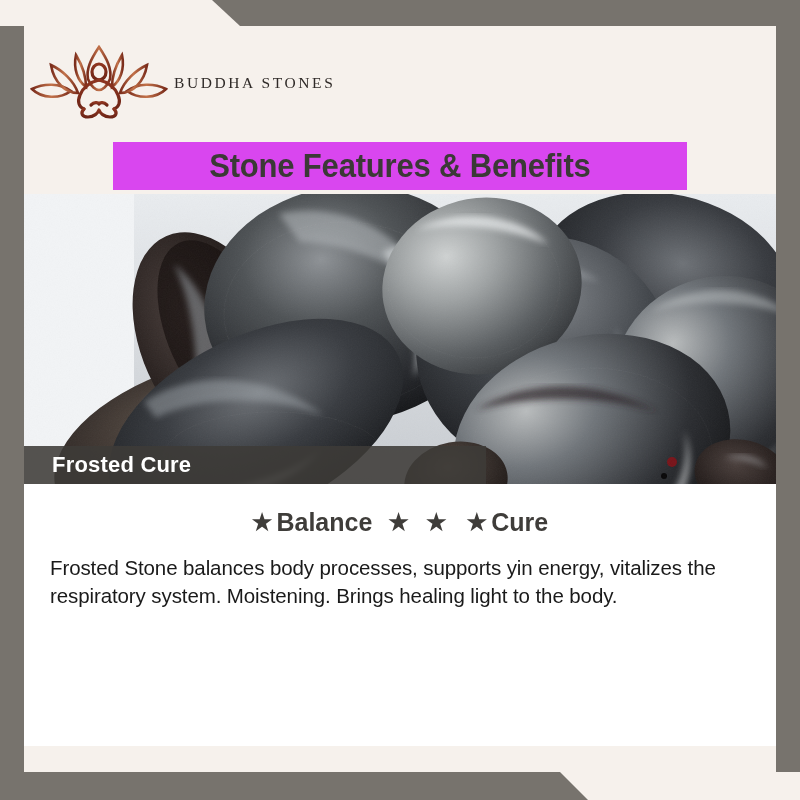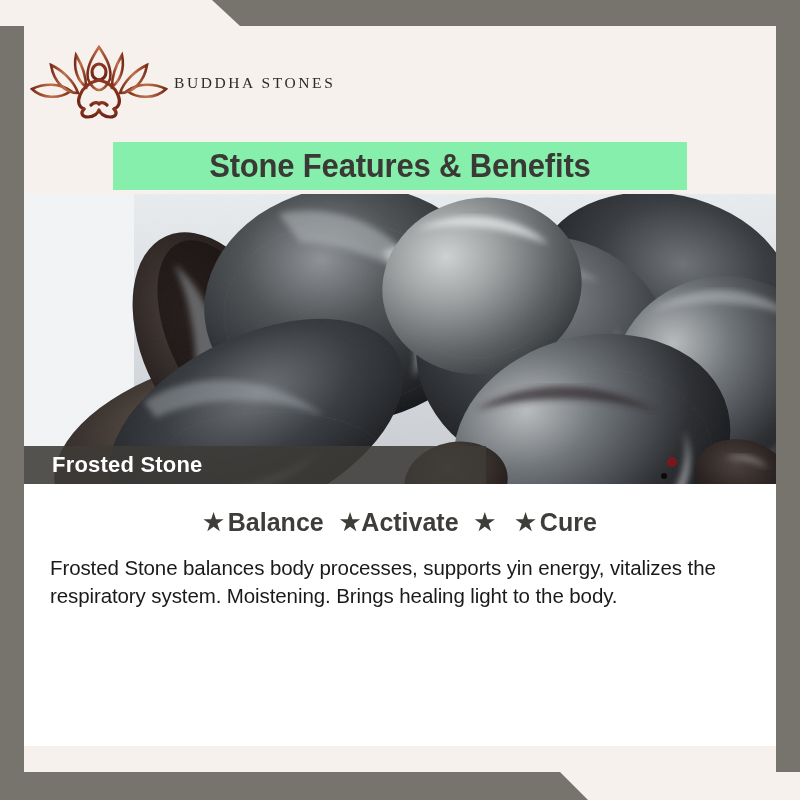--- a/index.html
+++ b/index.html
@@ -57,21 +57,21 @@
     color:#2f2a27;
     font-weight:400;
     white-space:nowrap;
   }
 
   
   .title-band{
     position:relative;
     margin:4px auto 0 auto;
     width:574px;height:48px;
-    background:#86efac;
+    background:#d946ef;
     display:flex;align-items:center;justify-content:center;
   }
   .title-text{
     font-family:"Liberation Sans Narrow","Liberation Sans", sans-serif;
     font-weight:bold;
     font-size:33px;
     letter-spacing:-0.2px;
     color:#3b3936;
     transform:scaleX(0.94);
     transform-origin:center;
@@ -306,34 +306,33 @@
         <ellipse cx="432" cy="288" rx="52" ry="40" fill="url(#s5)" transform="rotate(-10 432 288)"></ellipse>
         <ellipse cx="718" cy="282" rx="48" ry="36" fill="url(#s7)" transform="rotate(14 718 282)"></ellipse>
         <path d="M700 264 C714 258 734 262 744 274 C726 266 712 264 700 264 Z" fill="#c8ccd0" opacity="0.5" filter="url(#soft)"></path>
 
         <rect x="0" y="0" width="752" height="290" filter="url(#grain)" fill="#7a7d80" opacity="0.18"></rect>
 
         <rect x="0" y="0" width="752" height="290" fill="none"></rect>
       </svg>
 
       <div class="caption-strip">
-        <span class="caption-text">Frosted Stone</span>
+        <span class="caption-text">Frosted Cure</span>
       </div>
     </div>
 
     <div class="body-area">
 
       <div class="benefits">
         <span class="benefit">
           <span class="star">★</span>
           <span>Balance</span>
         </span>
         <span class="benefit tight">
           <span class="star">★</span>
-          <span>Activate</span>
         </span>
         <span class="benefit">
           <span class="star">★</span>
         </span>
         <span class="benefit">
           <span class="star">★</span>
           <span>Cure</span>
         </span>
       </div>
 

